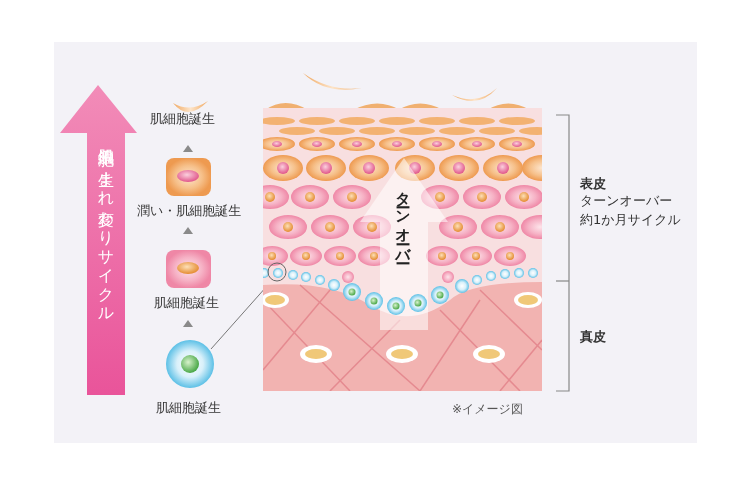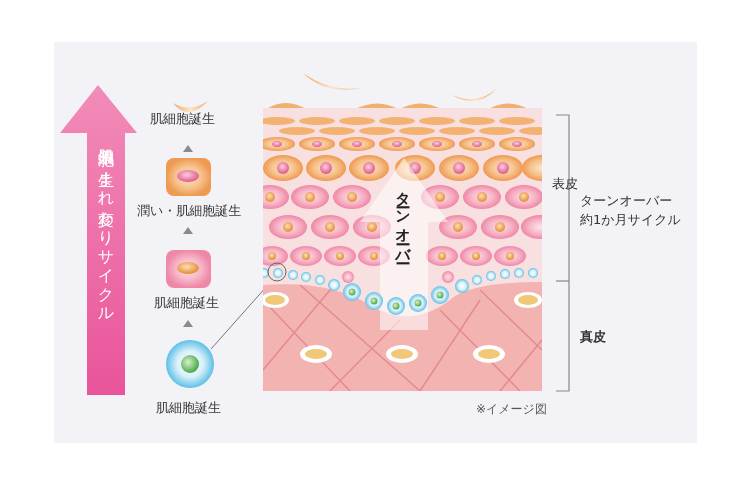--- a/index.html
+++ b/index.html
@@ -239,18 +239,18 @@
 
 <div class="vtext" style="left:95px; top:137px; height:250px;">肌細胞の生まれ変わりサイクル</div>
 
 <div class="label" style="left:150px; top:110px;">肌細胞誕生</div>
 <div class="label" style="left:137px; top:202px;">潤い・肌細胞誕生</div>
 <div class="label" style="left:154px; top:294px;text-align:center;">肌細胞誕生</div>
 <div class="label" style="left:156px; top:399px;">肌細胞誕生</div>
 
 <div class="vtext" style="left:393px; top:181px; color:#222; font-size:15px; font-weight:bold;">ターンオーバー</div>
 
-<div class="label" style="left:552px; top:175px;">表皮</div>
+<div class="label" style="left:580px; top:175px;font-weight:bold;">表皮</div>
 <div class="label" style="left:580px; top:192px;">ターンオーバー</div>
 <div class="label" style="left:580px; top:211px;">約1か月サイクル</div>
 <div class="label" style="left:580px; top:328px;font-weight:bold;">真皮</div>
 
-<div class="label" style="left:476px; top:401px; font-size:12px; color:#555;">※イメージ図</div>
+<div class="label" style="left:452px; top:401px; font-size:12px; color:#555;">※イメージ図</div>
 
 </body></html>

